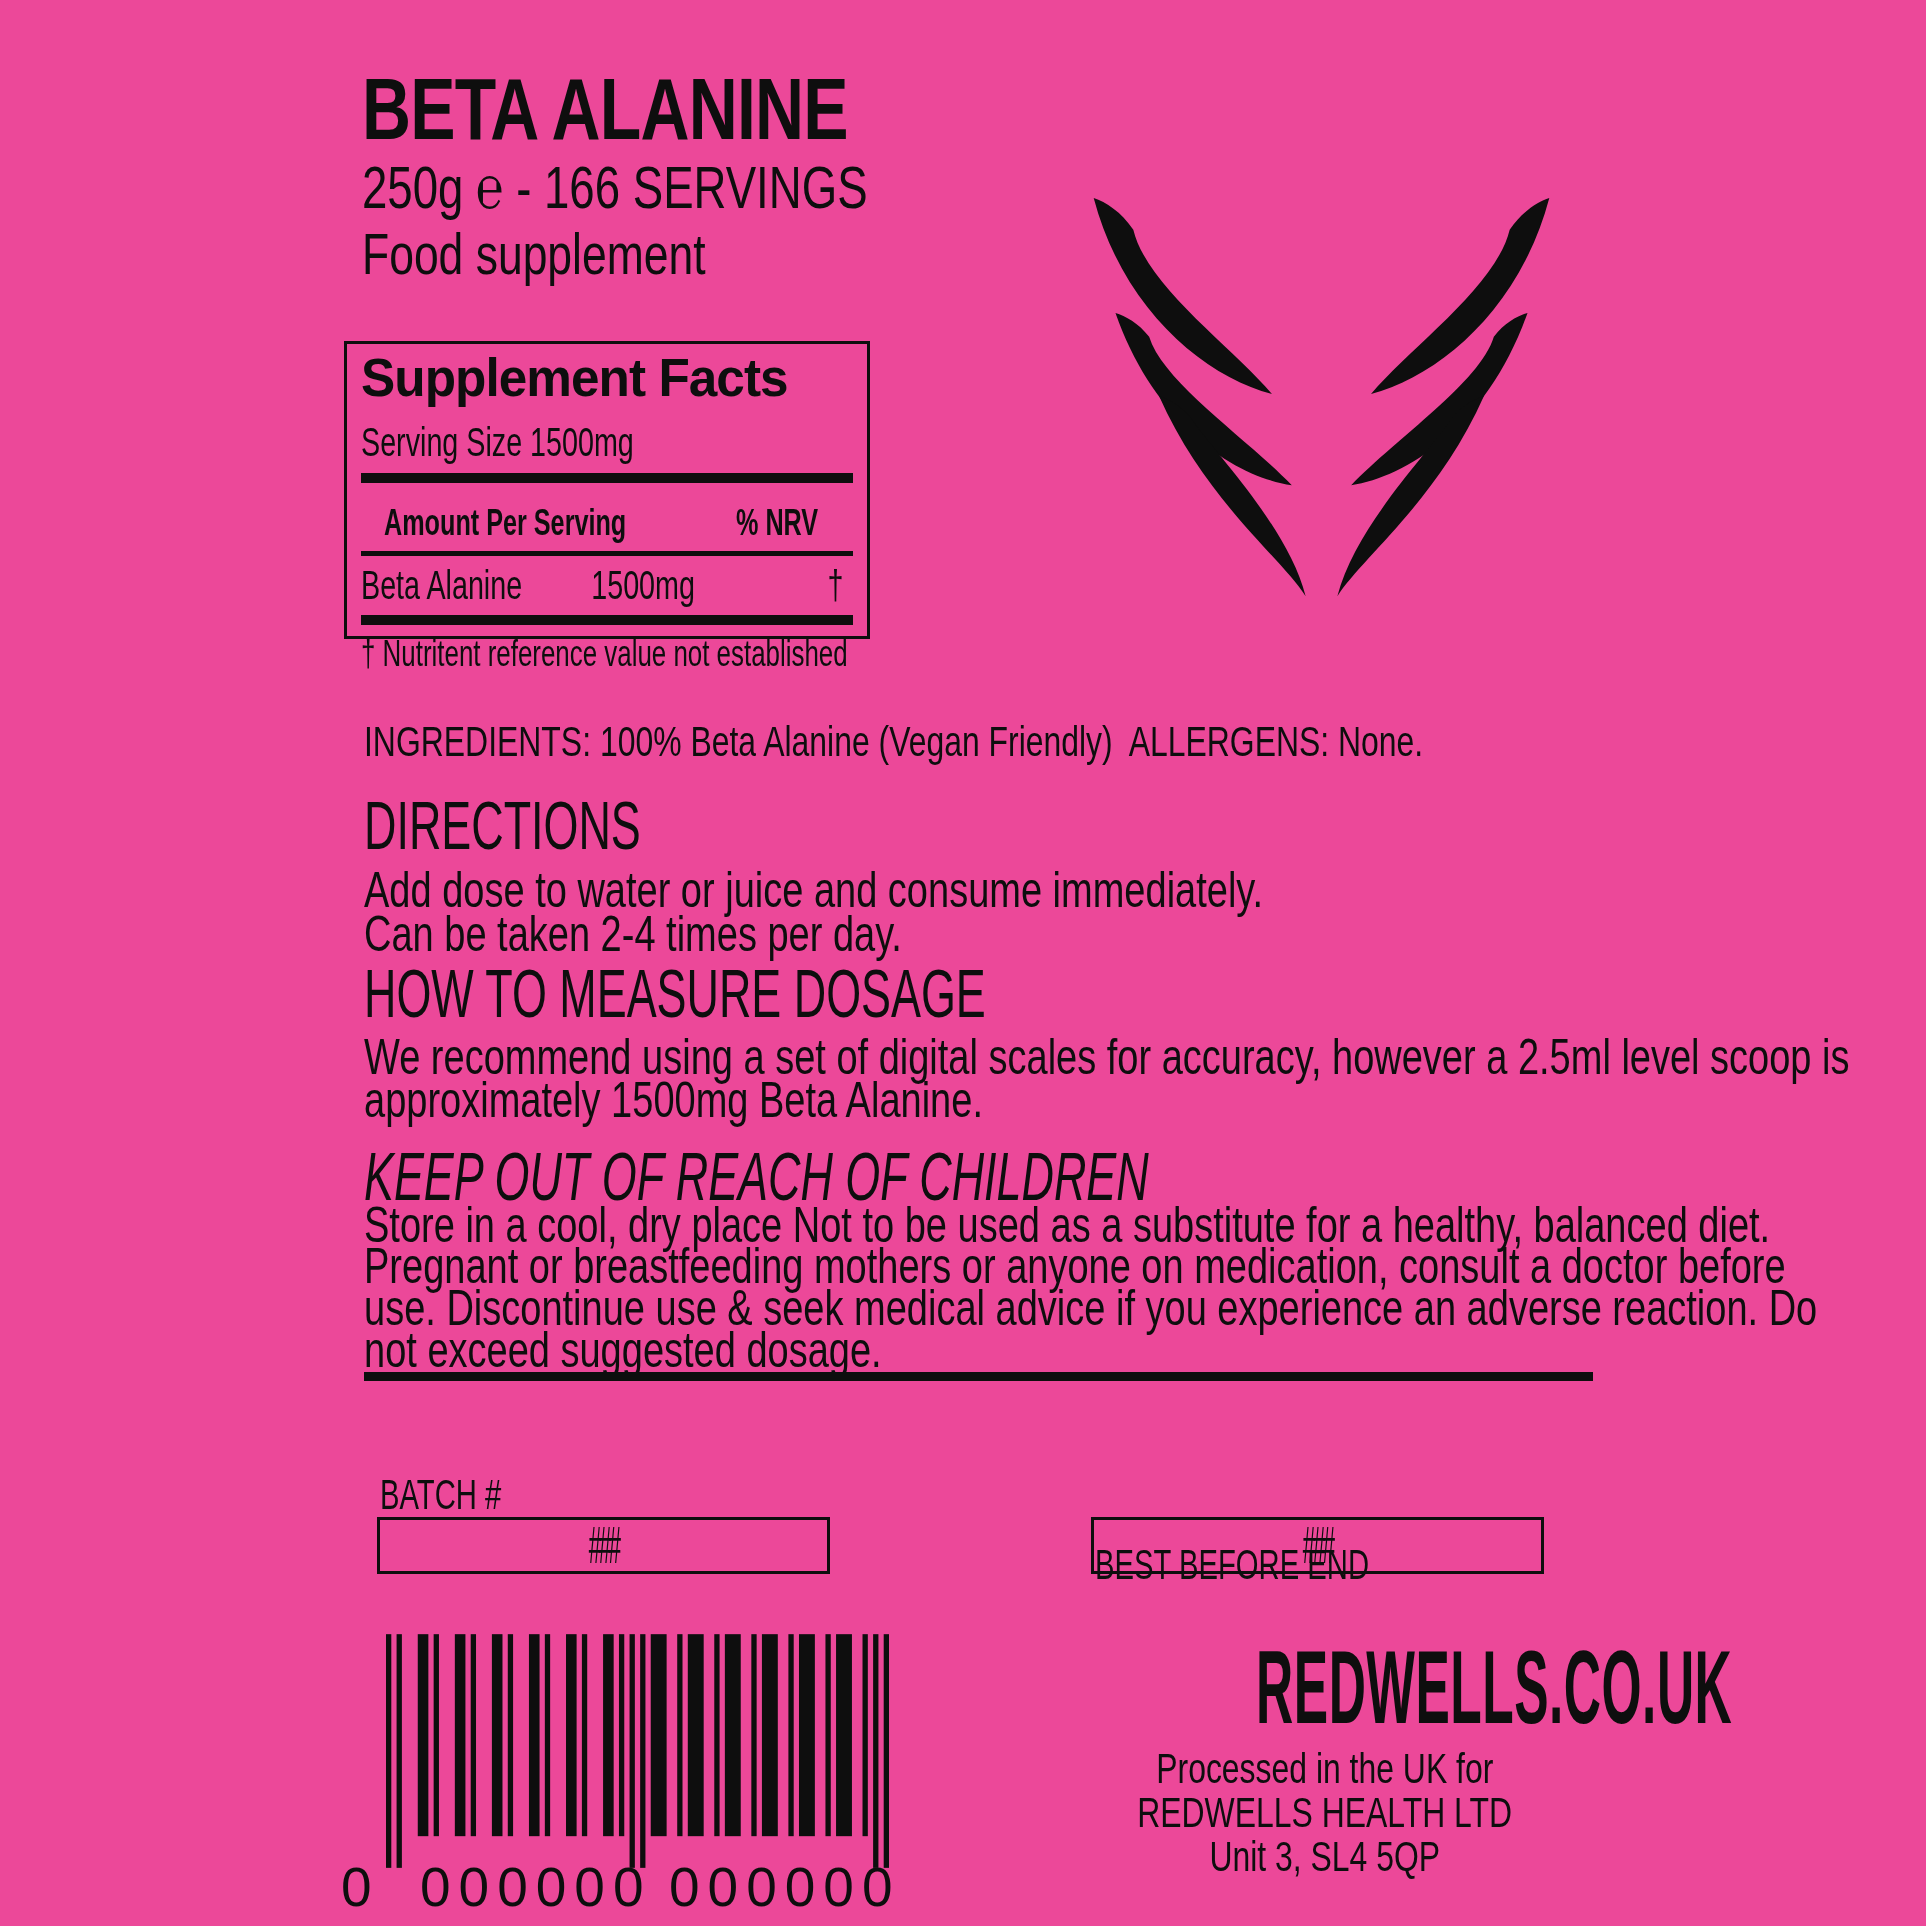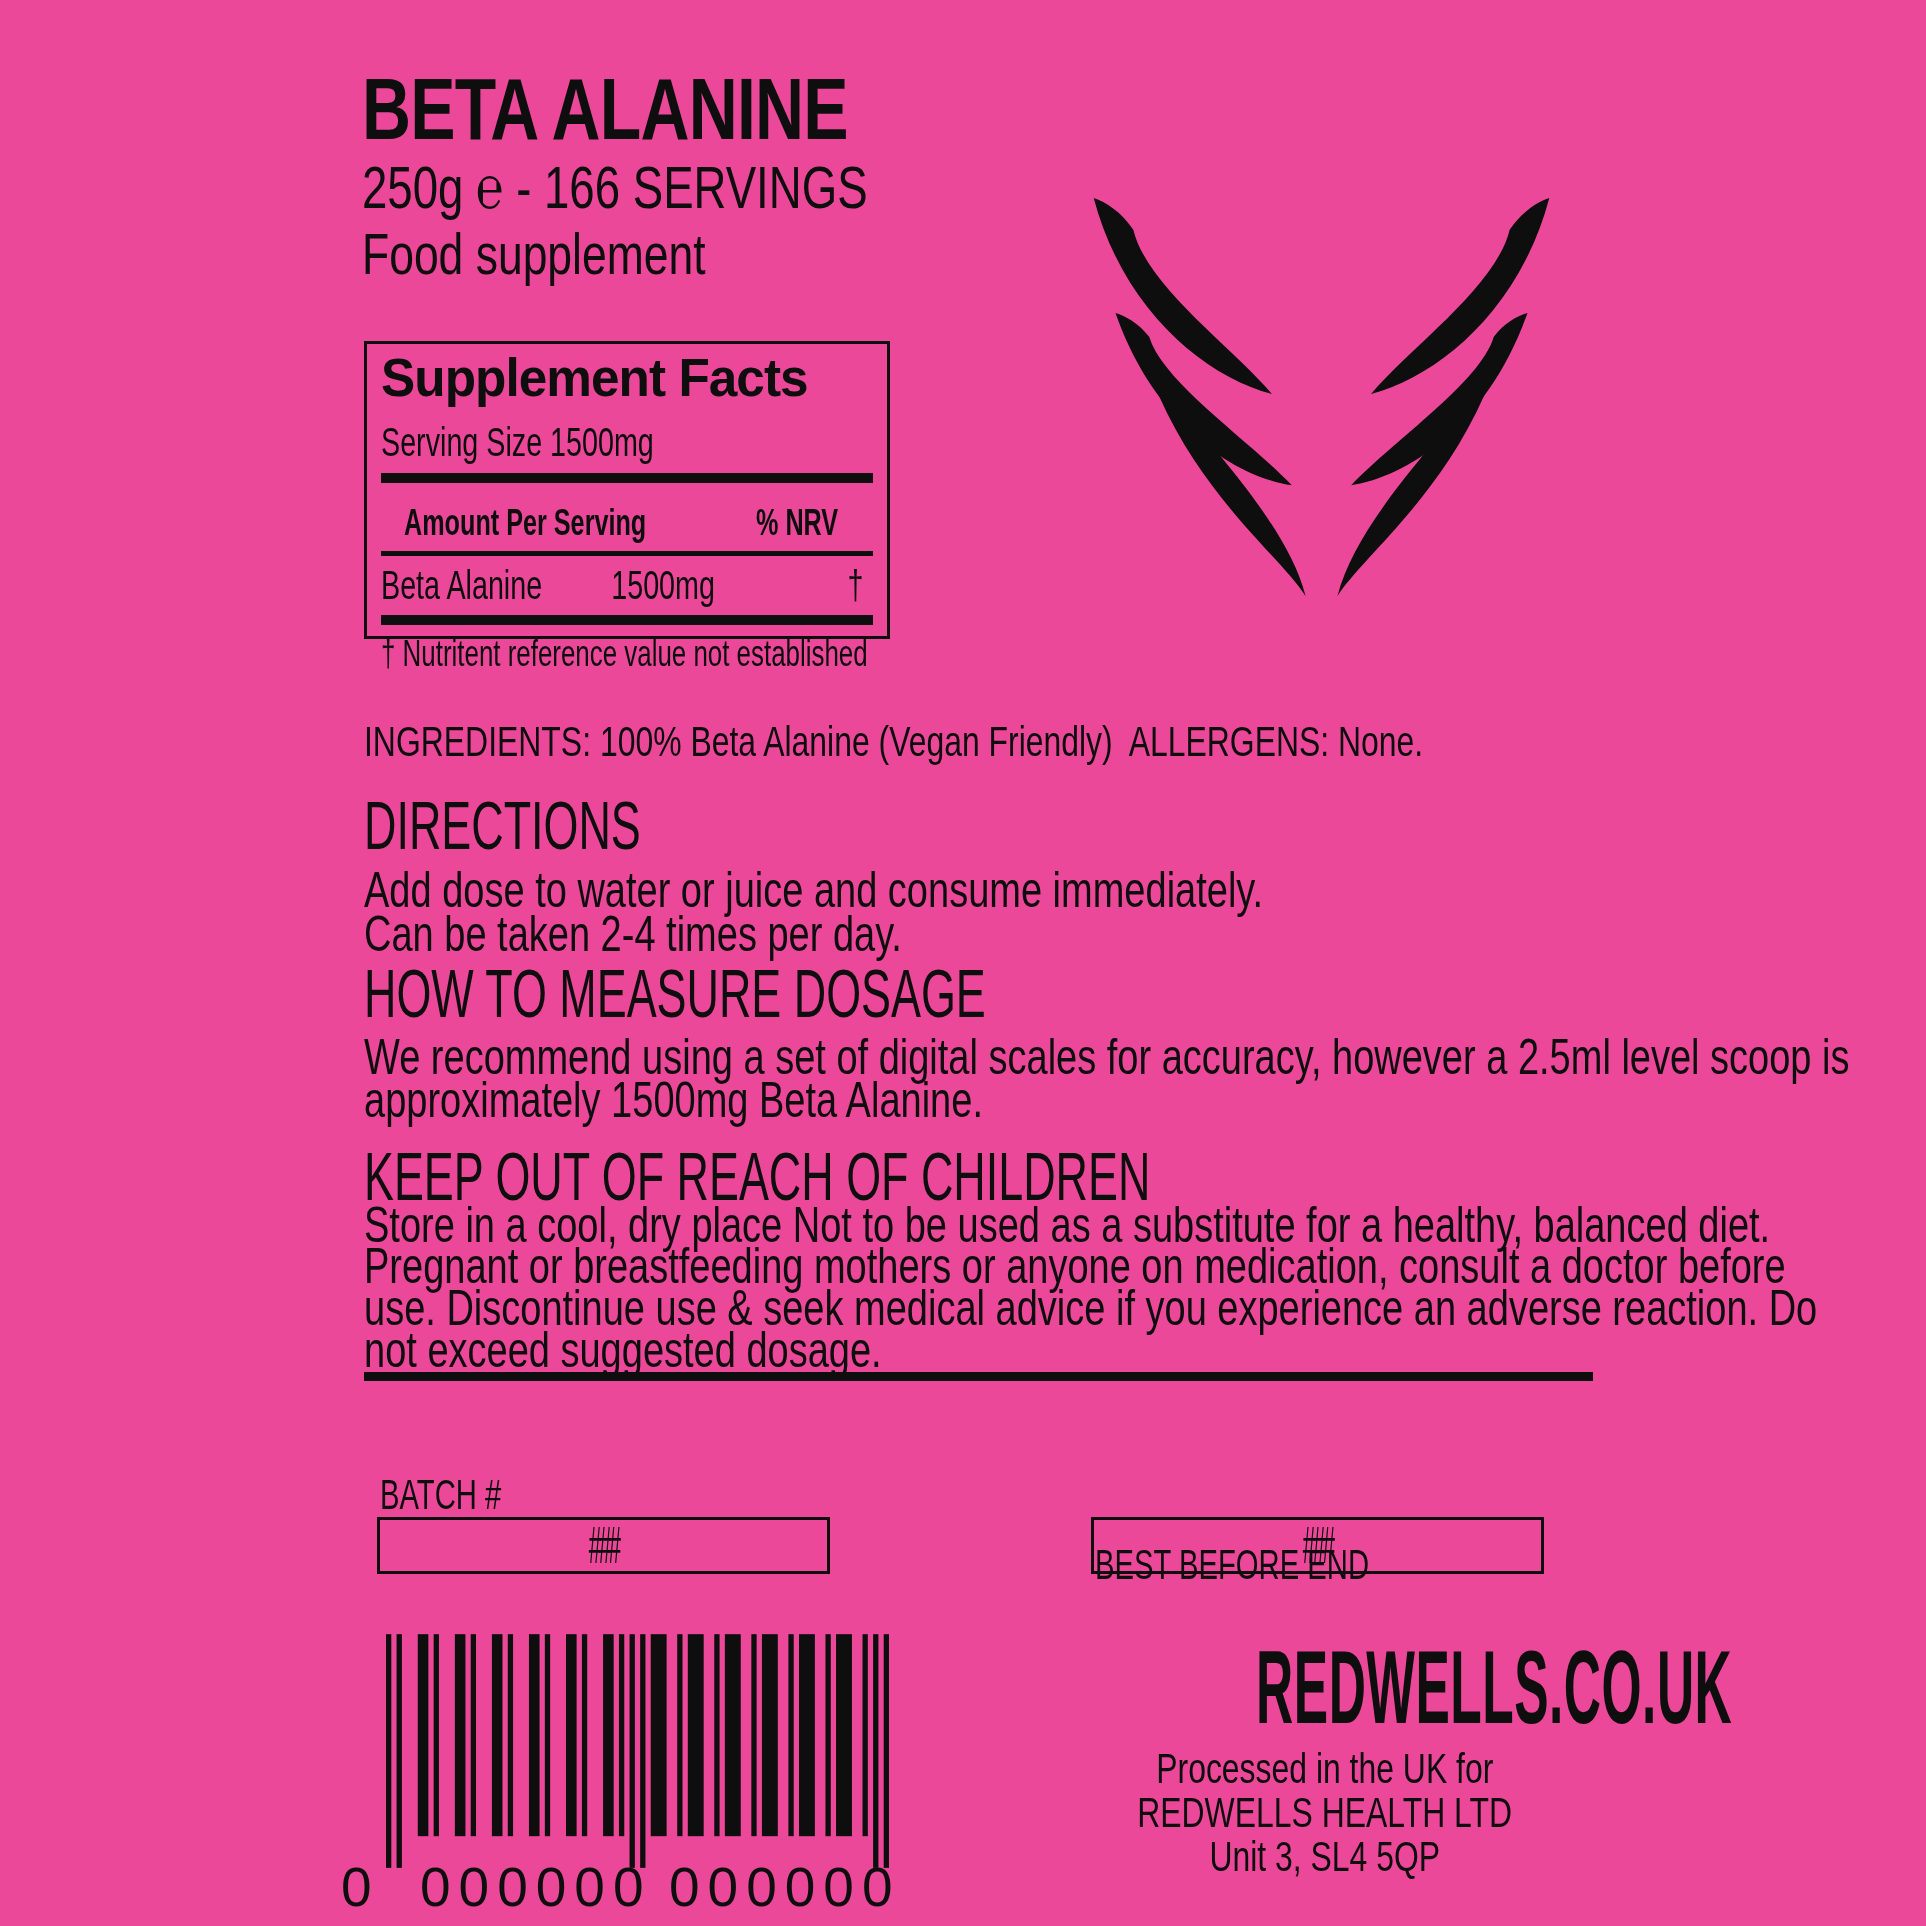--- a/index.html
+++ b/index.html
@@ -20,21 +20,21 @@
   .cx95{transform:scaleX(.95);}
   .oc{transform-origin:center center;}
   .b{font-weight:bold;}
 
   
   .title{top:63px;left:362px;font-size:87px;line-height:91px;letter-spacing:-1px;}
   .subtitle{top:156px;left:362px;font-size:60px;line-height:63px;}
   .category{top:224px;left:362px;font-size:57px;line-height:61px;}
 
   
-  .facts{top:341px;left:364px;width:526px;height:298px;border:3px solid #0e0e0e;box-sizing:border-box;padding:2px 14px 0 14px;}
+  .facts{top:341px;left:344px;width:526px;height:298px;border:3px solid #0e0e0e;box-sizing:border-box;padding:2px 14px 0 14px;}
   .facts-heading{font-size:54px;line-height:59px;margin-top:2px;letter-spacing:-1px;}
   .facts-serving{font-size:41px;line-height:46px;margin-top:12px;}
   .bar-thick{height:10px;background:#0e0e0e;margin-top:8px;}
   .bar-thin{height:5px;background:#0e0e0e;margin-top:9px;}
   .facts-cols{margin-top:21px;font-size:36px;line-height:38px;text-align:right;white-space:nowrap;}
   .facts-row{position:relative;margin-top:7px;font-size:41px;line-height:44px;height:44px;}
   .facts-row .nm{position:absolute;left:0;top:0;}
   .facts-row .amt{position:absolute;left:203px;width:158px;text-align:center;top:0;}
   .facts-row .nrv{position:absolute;right:6px;top:0;}
   .facts-foot{font-size:37px;line-height:40px;margin-top:9px;}
@@ -129,21 +129,21 @@
   <div class="abs sec-heading" style="top:958px;left:364px;">
     <span class="cx cx66">HOW TO MEASURE DOSAGE</span>
   </div>
   <div class="abs sec-line" style="top:1036px;left:364px;">
     <span class="cx cx76">We recommend using a set of digital scales for accuracy, however a 2.5ml level scoop is</span>
   </div>
   <div class="abs sec-line" style="top:1079px;left:364px;">
     <span class="cx cx76">approximately 1500mg Beta Alanine.</span>
   </div>
 
-  <div class="abs sec-heading" style="top:1141px;left:364px;">
+  <div class="abs sec-heading" style="top:1141px;left:364px;font-style:italic;">
     <span class="cx cx66">KEEP OUT OF REACH OF CHILDREN</span>
   </div>
   <div class="abs sec-line" style="top:1204px;left:364px;">
     <span class="cx cx76">Store in a cool, dry place Not to be used as a substitute for a healthy, balanced diet.</span>
   </div>
   <div class="abs sec-line" style="top:1245px;left:364px;">
     <span class="cx cx76">Pregnant or breastfeeding mothers or anyone on medication, consult a doctor before</span>
   </div>
   <div class="abs sec-line" style="top:1287px;left:364px;">
     <span class="cx cx76">use. Discontinue use &amp; seek medical advice if you experience an adverse reaction. Do</span>

